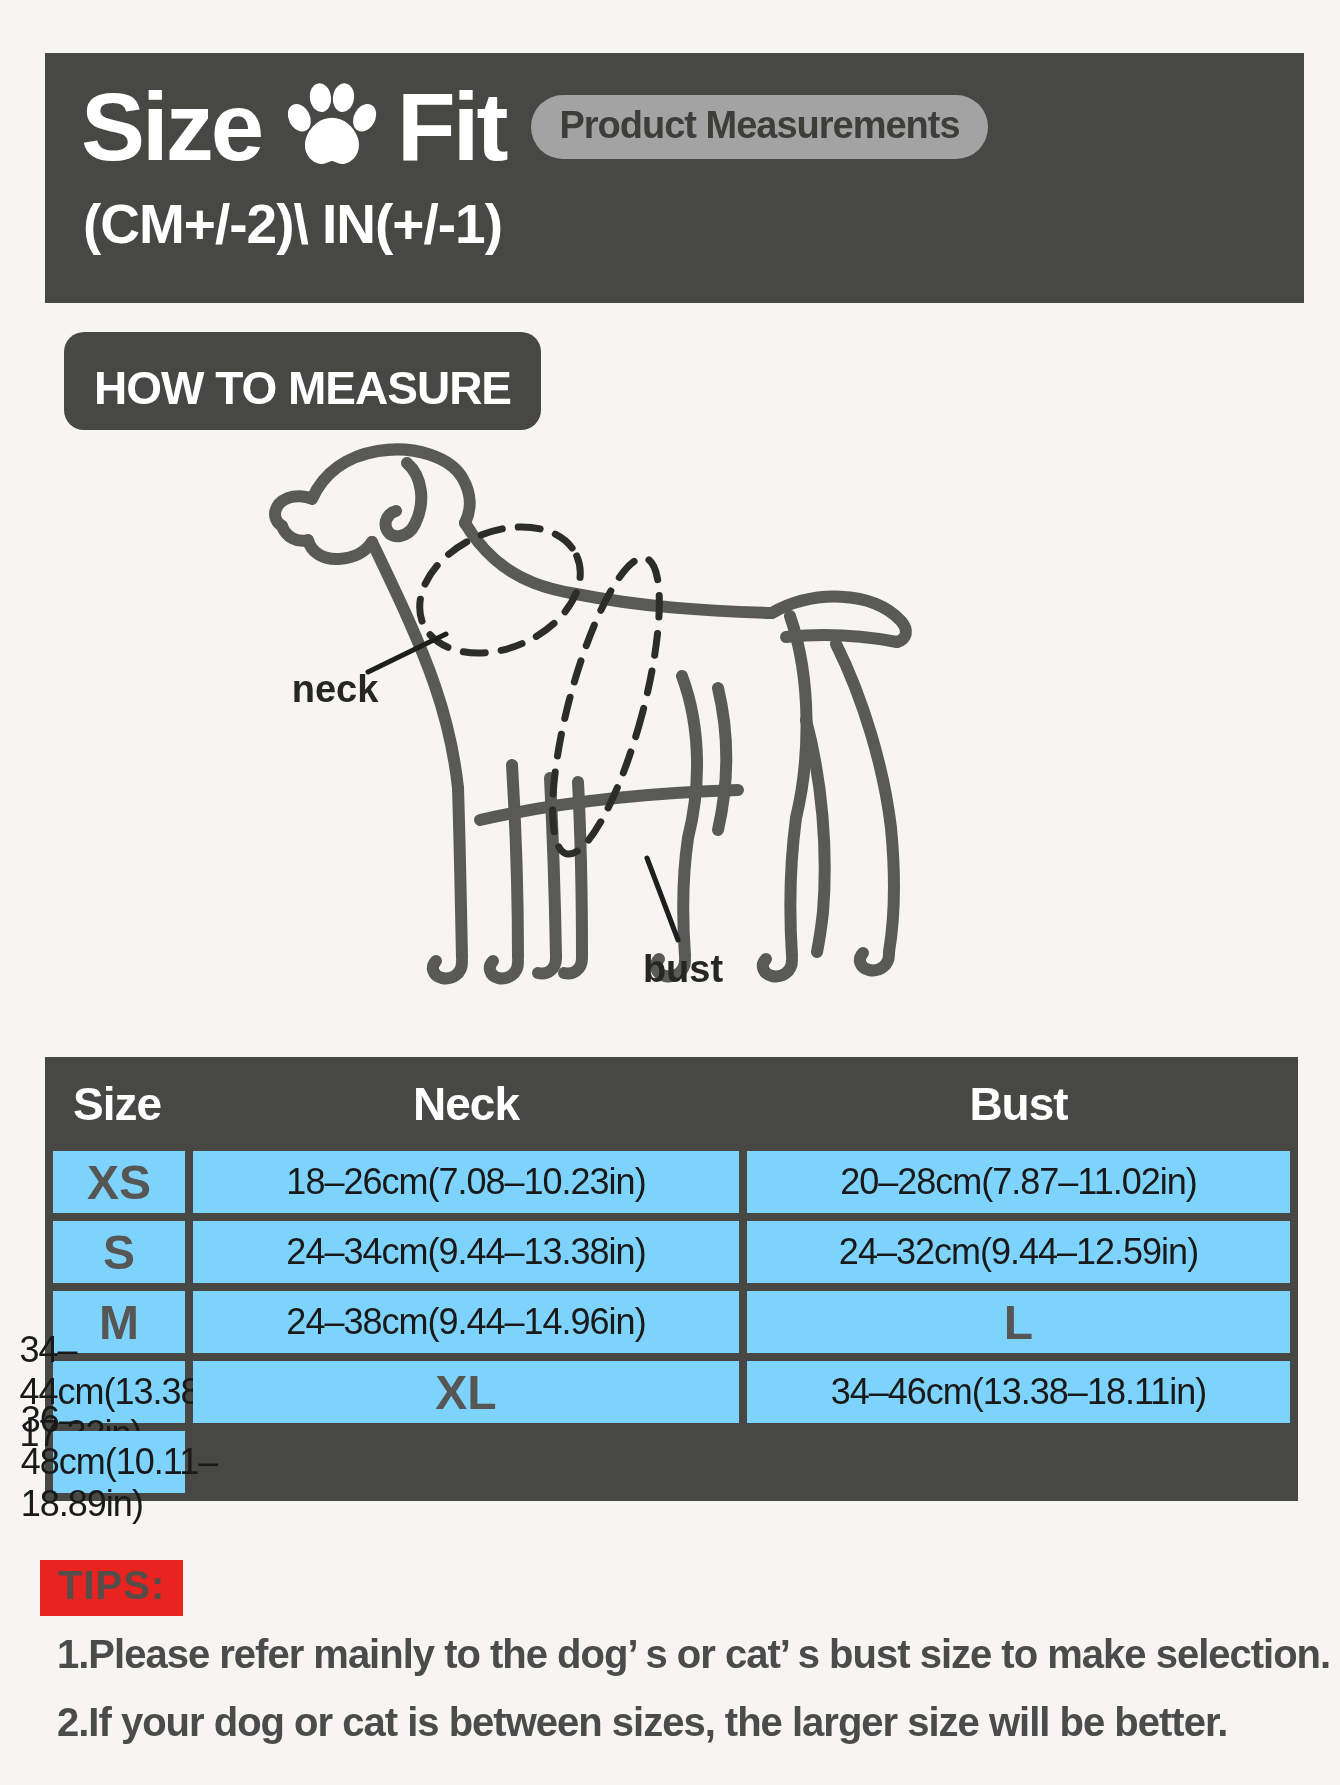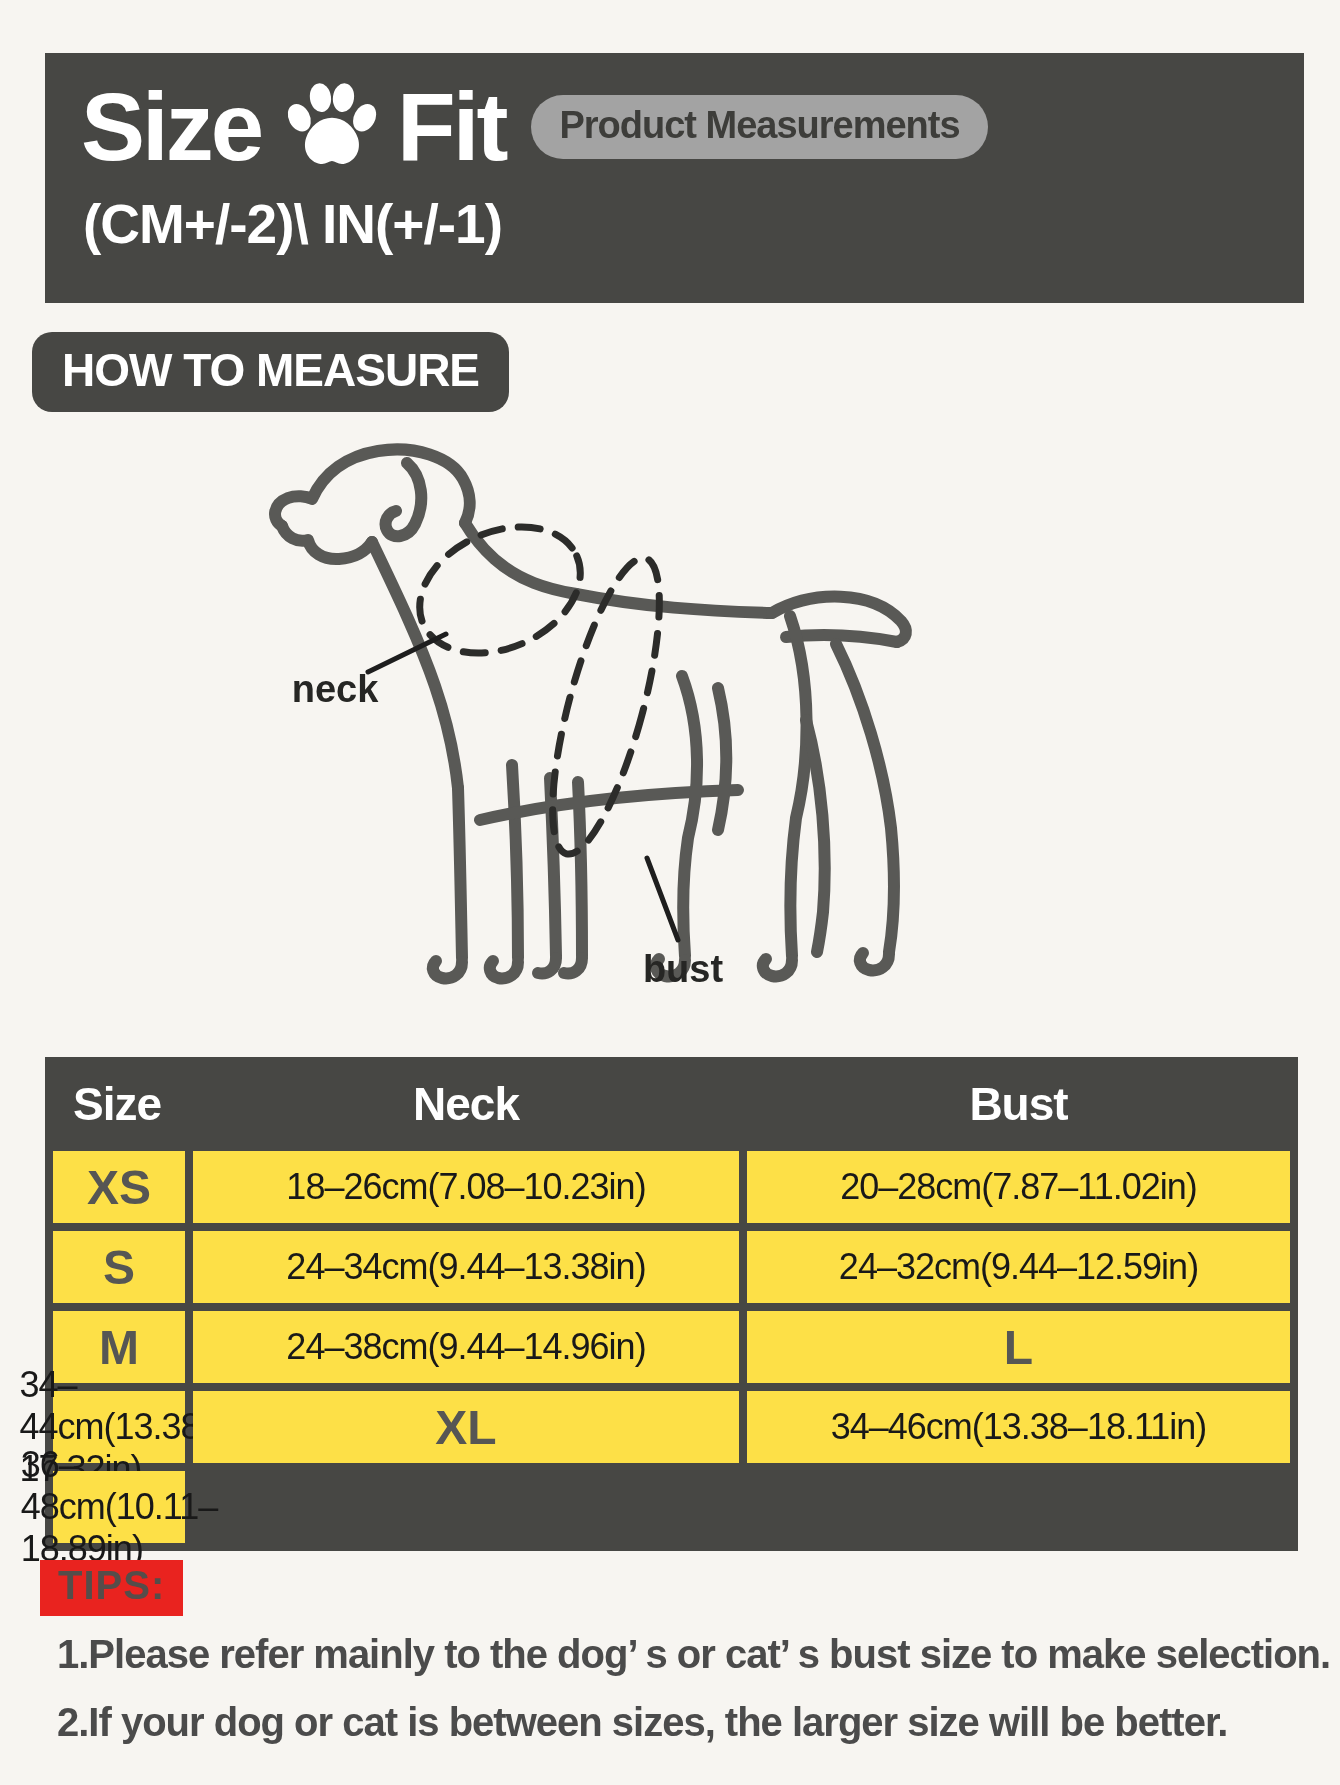--- a/index.html
+++ b/index.html
@@ -21,42 +21,42 @@
     background:#a3a3a3; color:#3d3d3a; font-size:38px; font-weight:bold;
     padding:9px 28px 12px; border-radius:44px; margin-left:26px; white-space:nowrap;
     letter-spacing:-1px;
   }
   .tolerance {
     font-size:55px; font-weight:bold; letter-spacing:-1px;
     padding:22px 0 0 38px; line-height:1;
   }
   
   .htm-badge {
-    position:absolute; left:32px; top:332px;
+    position:absolute; left:64px; top:332px;
     background:#474744; color:#ffffff;
     font-size:46px; font-weight:bold; letter-spacing:-1px;
-    padding:11px 30px 15px; border-radius:20px;
+    padding:29px 30px 15px; border-radius:20px;
   }
   
   .dog-wrap { position:absolute; left:250px; top:430px; width:700px; height:570px; }
   .diagram-label { font-size:38px; font-weight:bold; fill:#262624; }
   
   .size-table {
     position:absolute; left:45px; top:1057px; width:1253px;
     background:#474744; padding:8px;
     display:grid; grid-template-columns:132px 546px 1fr; gap:8px;
   }
   .th {
     background:#474744; color:#ffffff; height:78px;
     display:flex; align-items:center; justify-content:center;
     font-size:46px; font-weight:bold; letter-spacing:-1px;
   }
   .th.first { justify-content:flex-start; padding-left:20px; }
   .td {
-    background:#fde047; height:72px;
+    background:#7dd3fc; height:62px;
     display:flex; align-items:center; justify-content:center;
   }
   .td.size-cell { font-size:48px; font-weight:bold; color:#56565 4; color:#565654; }
   .td.val-cell  { font-size:36px; color:#191919; letter-spacing:-1px; font-weight:normal; }
   
   .tips-label {
     position:absolute; left:40px; top:1560px;
     background:#e9231f; color:#554d4a;
     font-size:40px; font-weight:bold; letter-spacing:1px;
     padding:3px 18px 8px;

